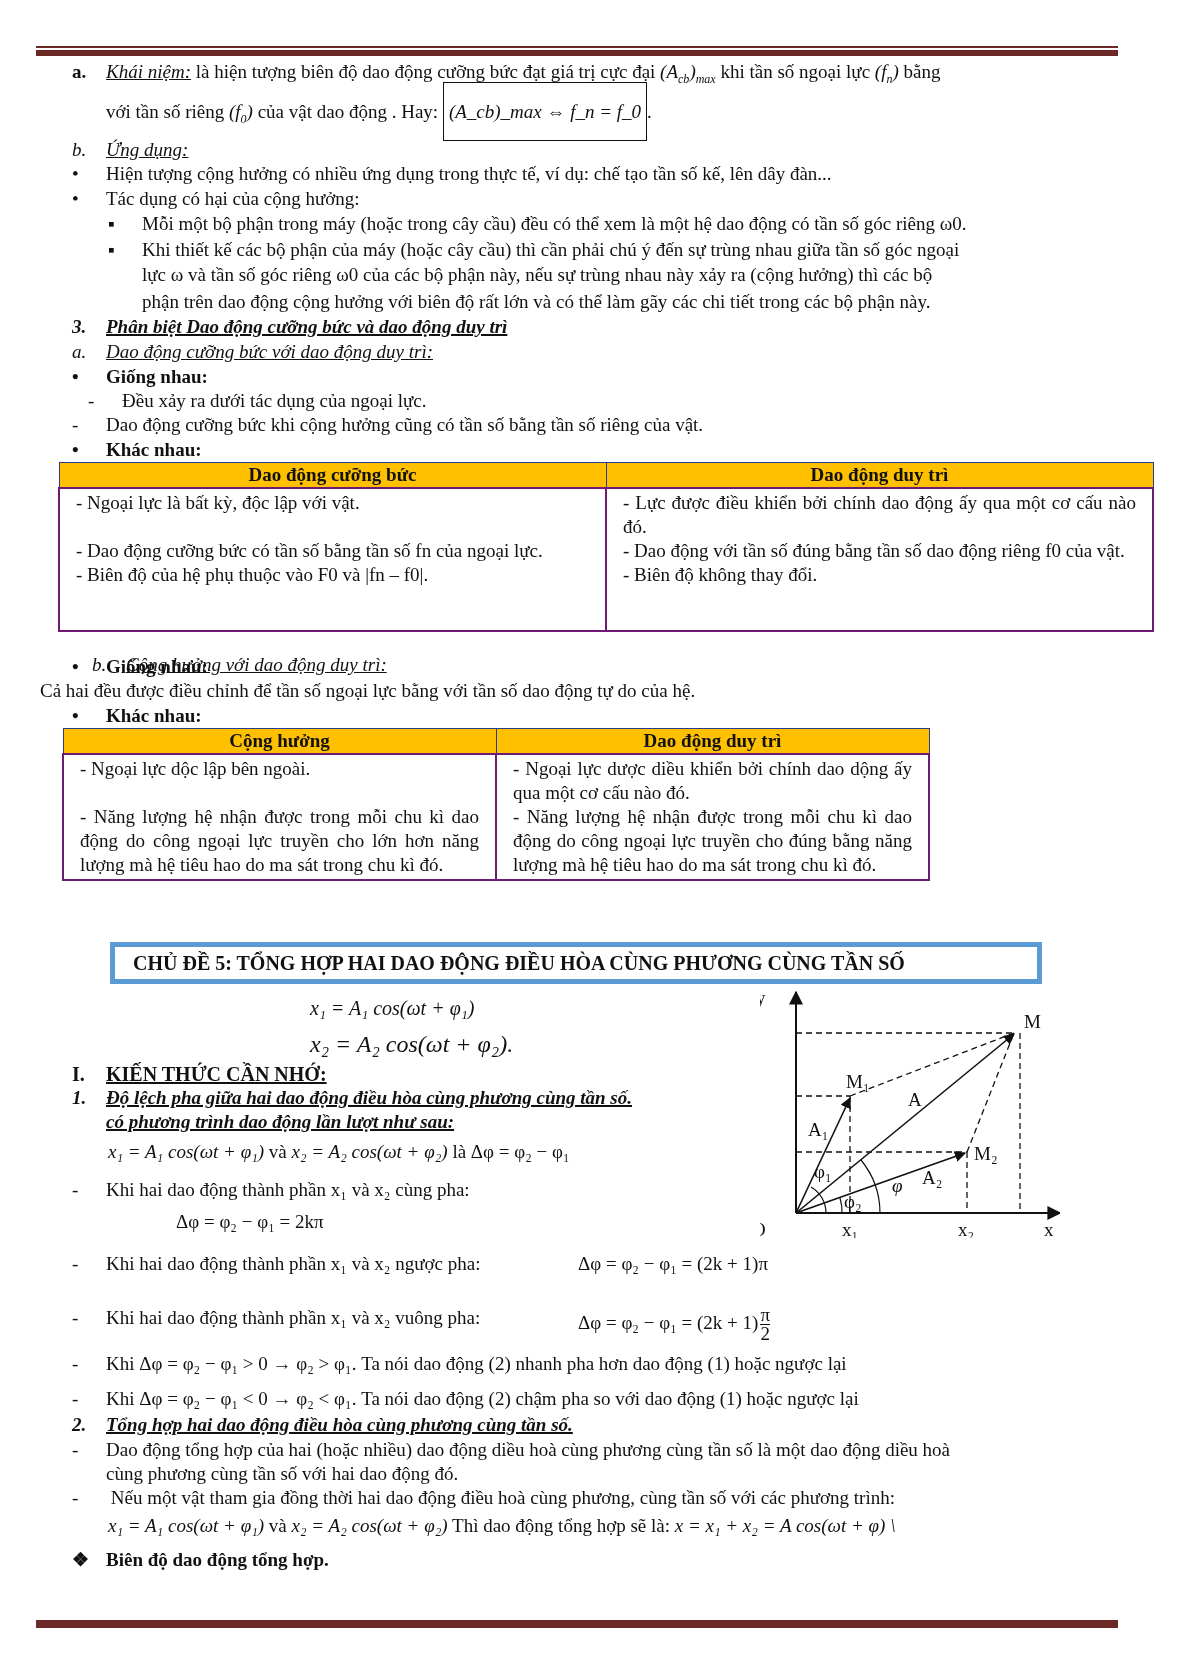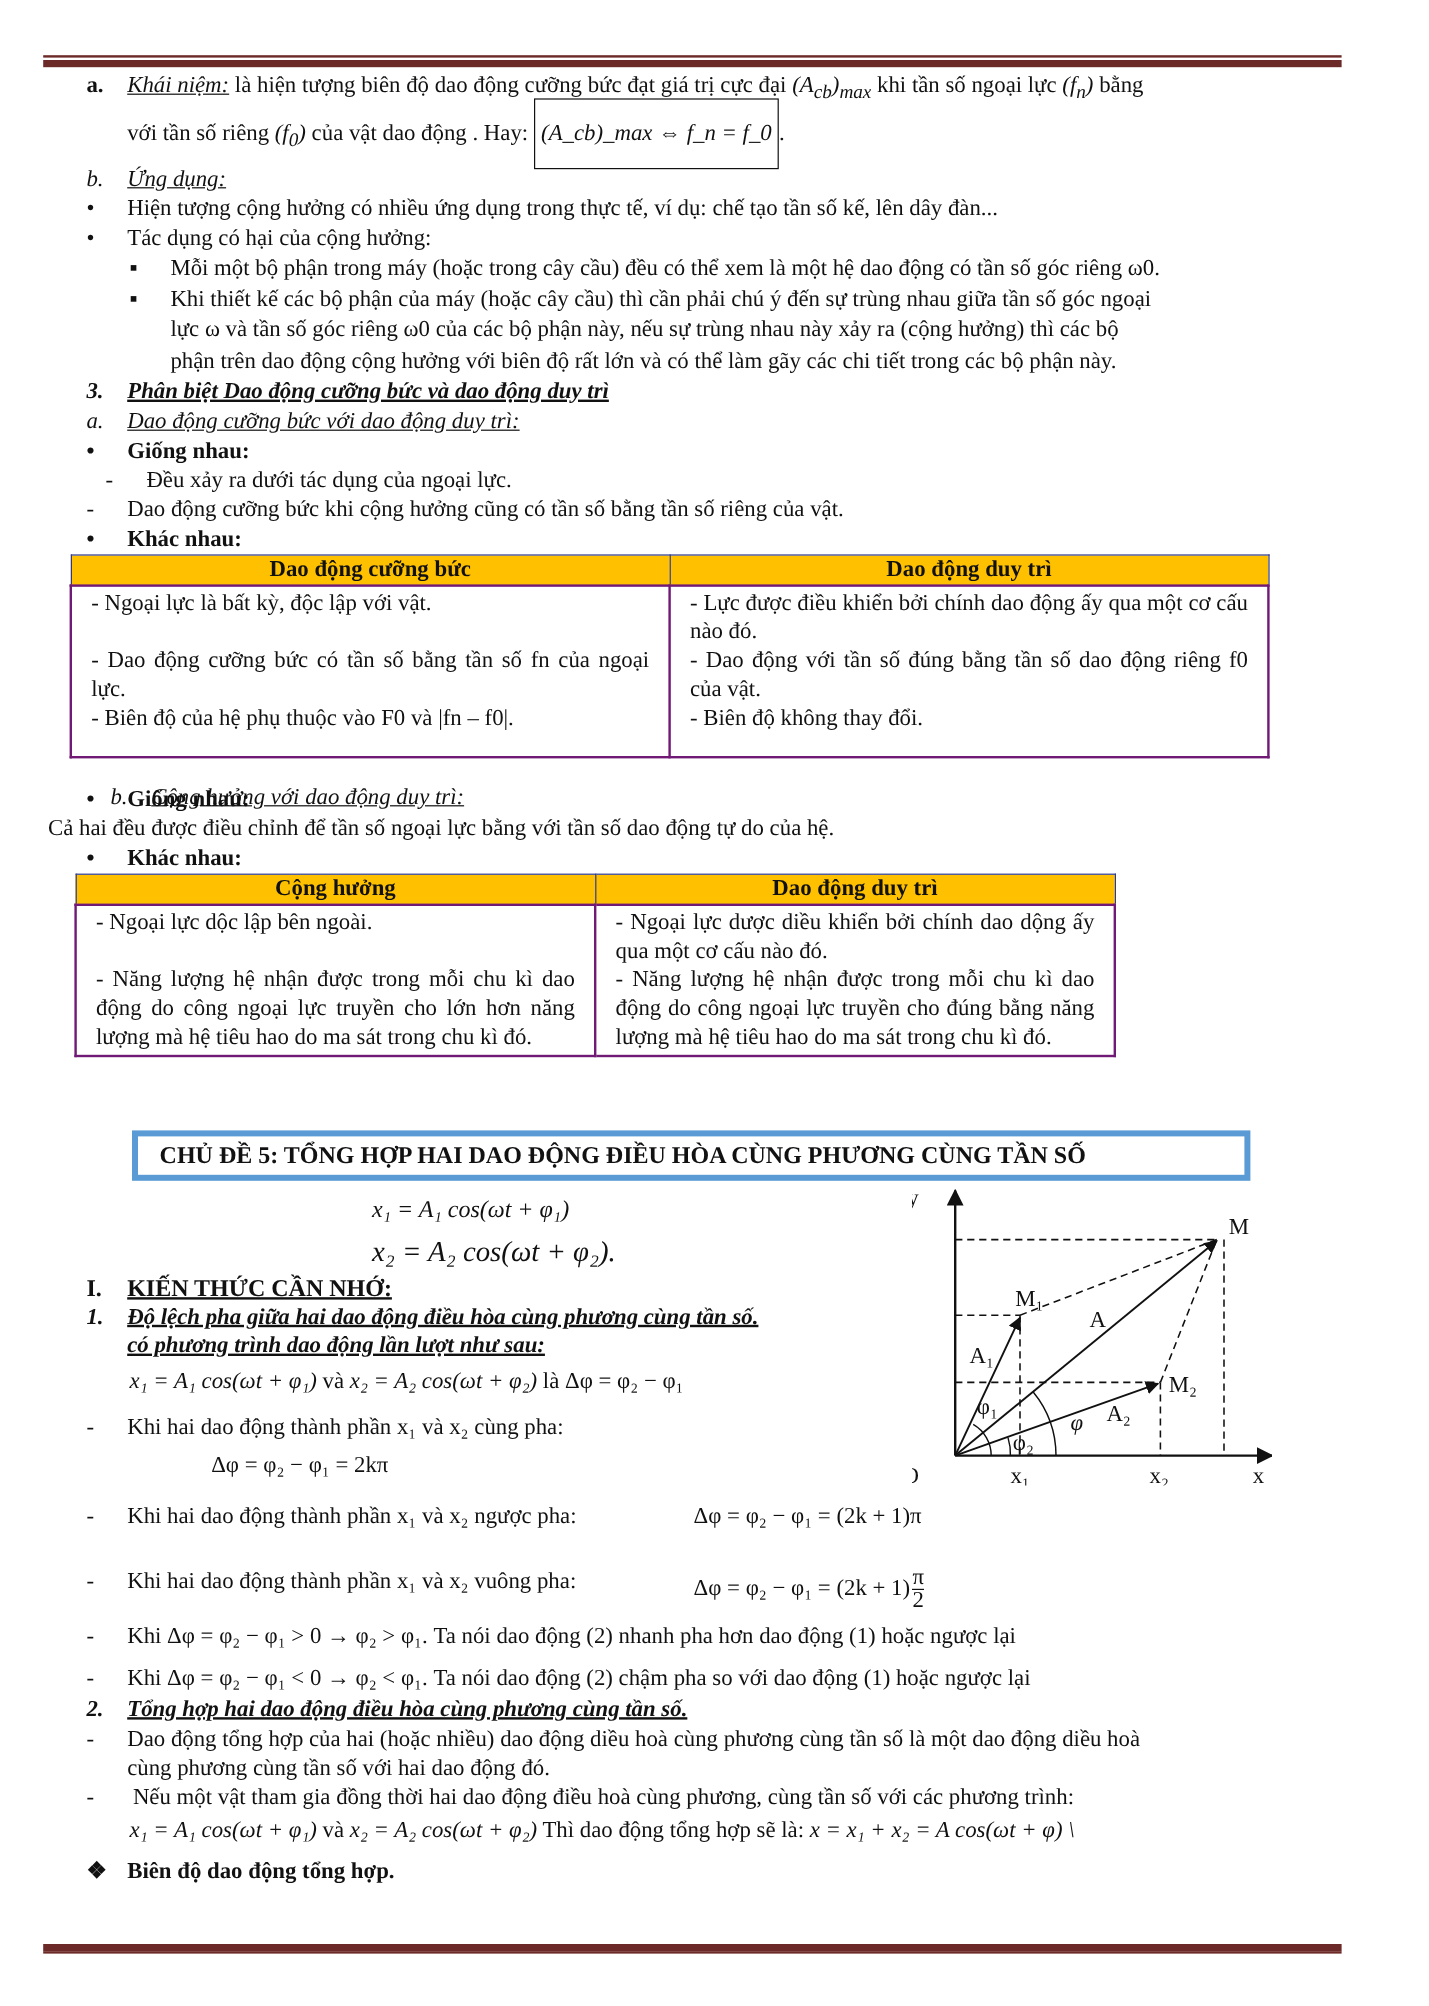--- a/index.html
+++ b/index.html
@@ -13,21 +13,21 @@
   .rule-bottom { top: 1618px; }
   .rule-thin { height: 2px; background: #6b2a27; }
   .rule-thick { height: 6px; background: #6b2a27; margin-top: 2px; }
   .line { position: absolute; white-space: nowrap; line-height: 24px; }
   .b { font-weight: bold; }
   .i { font-style: italic; }
   .u { text-decoration: underline; }
   .uu { text-decoration: underline; text-decoration-thickness: 2px; }
   .marker { display: inline-block; width: 34px; }
   .bullet::before { content: "•"; }
-  sub { font-size: 16px; }
+  sub { font-size: 12px; }
   .math { font-family: "Liberation Serif", "DejaVu Serif", serif; font-style: italic; }
   .boxed { border: 1.5px solid #111; padding: 18px 5px; }
 
   table.cmp { position: absolute; border-collapse: collapse; font-size: 19px; }
   table.cmp th {
     background: #ffc000; font-weight: bold; text-align: center;
     border: 1px solid #2b3a8c; padding: 0 4px; height: 24px; line-height: 24px;
   }
   table.cmp td {
     border: 2px solid #701a75; vertical-align: top; padding: 2px 16px;
@@ -71,21 +71,21 @@
   <span class="b i marker">3.</span><span class="b i uu">Phân biệt Dao động cưỡng bức và dao động duy trì</span>
 </div>
 <div class="line" style="left:72px; top:340px;">
   <span class="i marker">a.</span><span class="i u">Dao động cưỡng bức với dao động duy trì:</span>
 </div>
 <div class="line b" style="left:72px; top:365px;"><span class="marker bullet"></span><span>Giống nhau:</span></div>
 <div class="line" style="left:72px; top:389px;margin-left:16px;"><span class="marker">-</span><span>Đều xảy ra dưới tác dụng của ngoại lực.</span></div>
 <div class="line" style="left:72px; top:413px;"><span class="marker">-</span><span>Dao động cưỡng bức khi cộng hưởng cũng có tần số bằng tần số riêng của vật.</span></div>
 <div class="line b" style="left:72px; top:438px;"><span class="marker bullet"></span><span>Khác nhau:</span></div>
 
-<table class="cmp" style="left:58px; top:462px; width:1000px;border-radius:16px;">
+<table class="cmp" style="left:58px; top:462px; width:1096px;border-radius:16px;">
   <tbody>
       <tr>
     <th style="width:50%;">Dao động cưỡng bức</th>
     <th>Dao động duy trì</th>
   </tr>
   <tr style="height:143px;">
     <td>
       <p>- Ngoại lực là bất kỳ, độc lập với vật.</p>
       <p style="height:24px;"></p>
       <p>- Dao động cưỡng bức có tần số bằng tần số fn của ngoại lực.</p>

